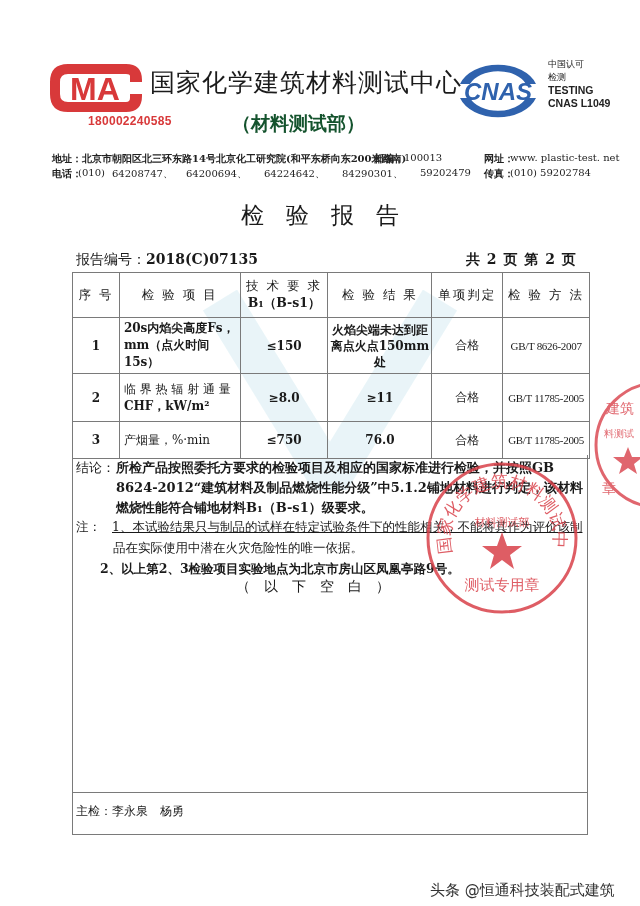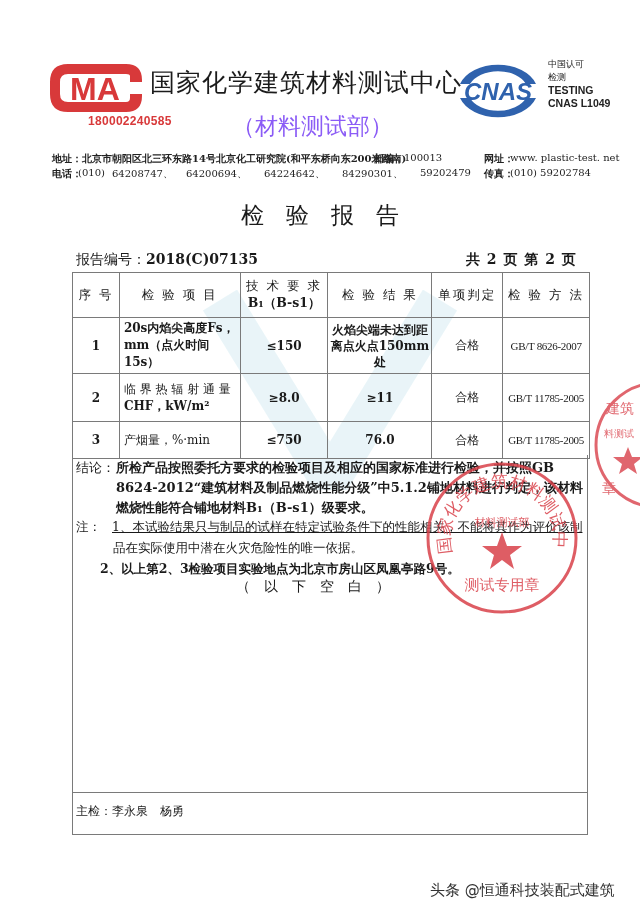--- a/index.html
+++ b/index.html
@@ -5,21 +5,21 @@
   * { box-sizing: border-box; margin: 0; padding: 0; }
   html, body { width: 640px; height: 906px; background: #ffffff; overflow: hidden; }
   body { position: relative; font-family: "DejaVu Serif", "Liberation Serif", serif; color: #1a1a1a; }
 
   .abs { position: absolute; }
 
   
   .cma-logo { left: 46px; top: 60px; width: 100px; height: 56px; }
   .cma-phone { left: 50px; top: 114px; font-family: "Liberation Sans", "DejaVu Sans", sans-serif; font-weight: bold; color: #d8393a; font-size: 12px; letter-spacing: 0.3px; margin-left: 38px; }
   .org-title { left: 150px; top: 66px; font-size: 25px; letter-spacing: 1px; color: #1b1b1b; white-space: nowrap; }
-  .org-sub { left: 232px; top: 111px; font-size: 23px; color: #8b5cf6; white-space: nowrap; }
+  .org-sub { left: 232px; top: 111px; font-size: 19px; color: #14532d; white-space: nowrap; font-weight: bold; }
   .cnas-logo { left: 452px; top: 58px; width: 92px; height: 64px; }
   .cnas-text { left: 548px; top: 58px; font-size: 9px; line-height: 13px; color: #222; }
   .cnas-text .en { font-family: "Liberation Sans", "DejaVu Sans", sans-serif; font-weight: bold; font-size: 10.5px; }
 
   .contact { left: 52px; font-size: 10px; white-space: nowrap; color: #222; }
   .contact.row1 { top: 152px; }
   .contact.row2 { top: 167px; }
   .contact span { position: absolute; white-space: nowrap; }
 
   .doc-title { left: 0; width: 640px; top: 200px; text-align: center; font-size: 23px; letter-spacing: 22px; padding-left: 22px; }

